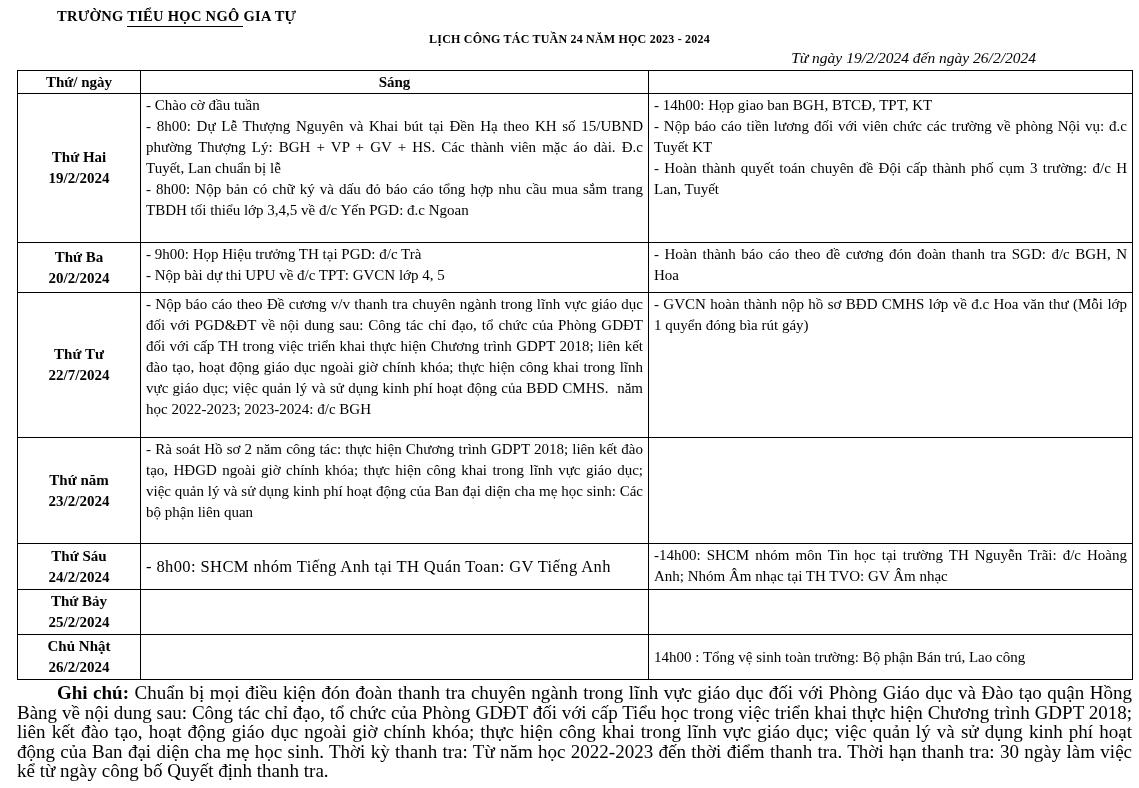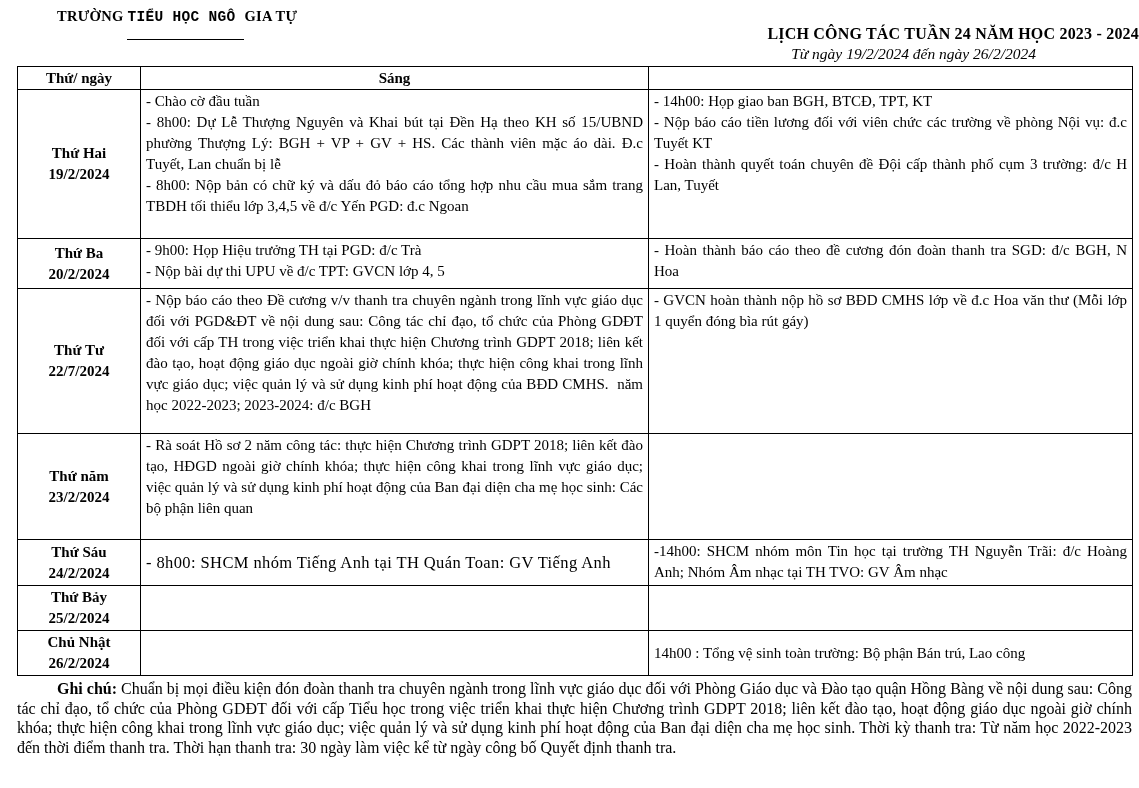--- a/index.html
+++ b/index.html
@@ -9,24 +9,25 @@
     color:#000;
   }
   .page{position:relative;width:1139px;height:788px;}
 
   
   .school-line{
     margin:8px 0 0 57px;
     font-size:14.5px;font-weight:bold;letter-spacing:.3px;
     white-space:nowrap;
   }
-  .school-underline{border-bottom:1.6px solid #000;padding-bottom:14px;font-family:Liberation Mono, monospace;}
+  .school-underline{border-bottom:1.6px solid #000;padding-bottom:2px;}
   .doc-title{
-    text-align:right;
-    font-size:16px;font-weight:bold;letter-spacing:.2px;
+    margin-top:7px;
+    text-align:center;
+    font-size:12px;font-weight:bold;letter-spacing:.2px;
   }
   .doc-subtitle{
     margin-top:2px;
     text-align:right;
     padding-right:103px;
     font-size:15.5px;font-style:italic;
   }
 
   
   table.schedule{
@@ -68,21 +69,21 @@
   tr.r-tue td{height:47px;}
   tr.r-wed td{height:142px;}
   tr.r-thu td{height:103px;margin-left:28px;}
   tr.r-fri td{height:43px;}
   tr.r-sat td{height:40px;}
   tr.r-sun td{height:41px;}
 
   
   .note{
     margin:3px 7px 0 17px;
-    font-size:16px;
+    font-size:19px;
     line-height:19.5px;
     text-align:justify;
     text-indent:40px;
   }
   .note .note-label{font-weight:bold;}
 </style>
 </head>
 <body>
 
 <div class="page">

